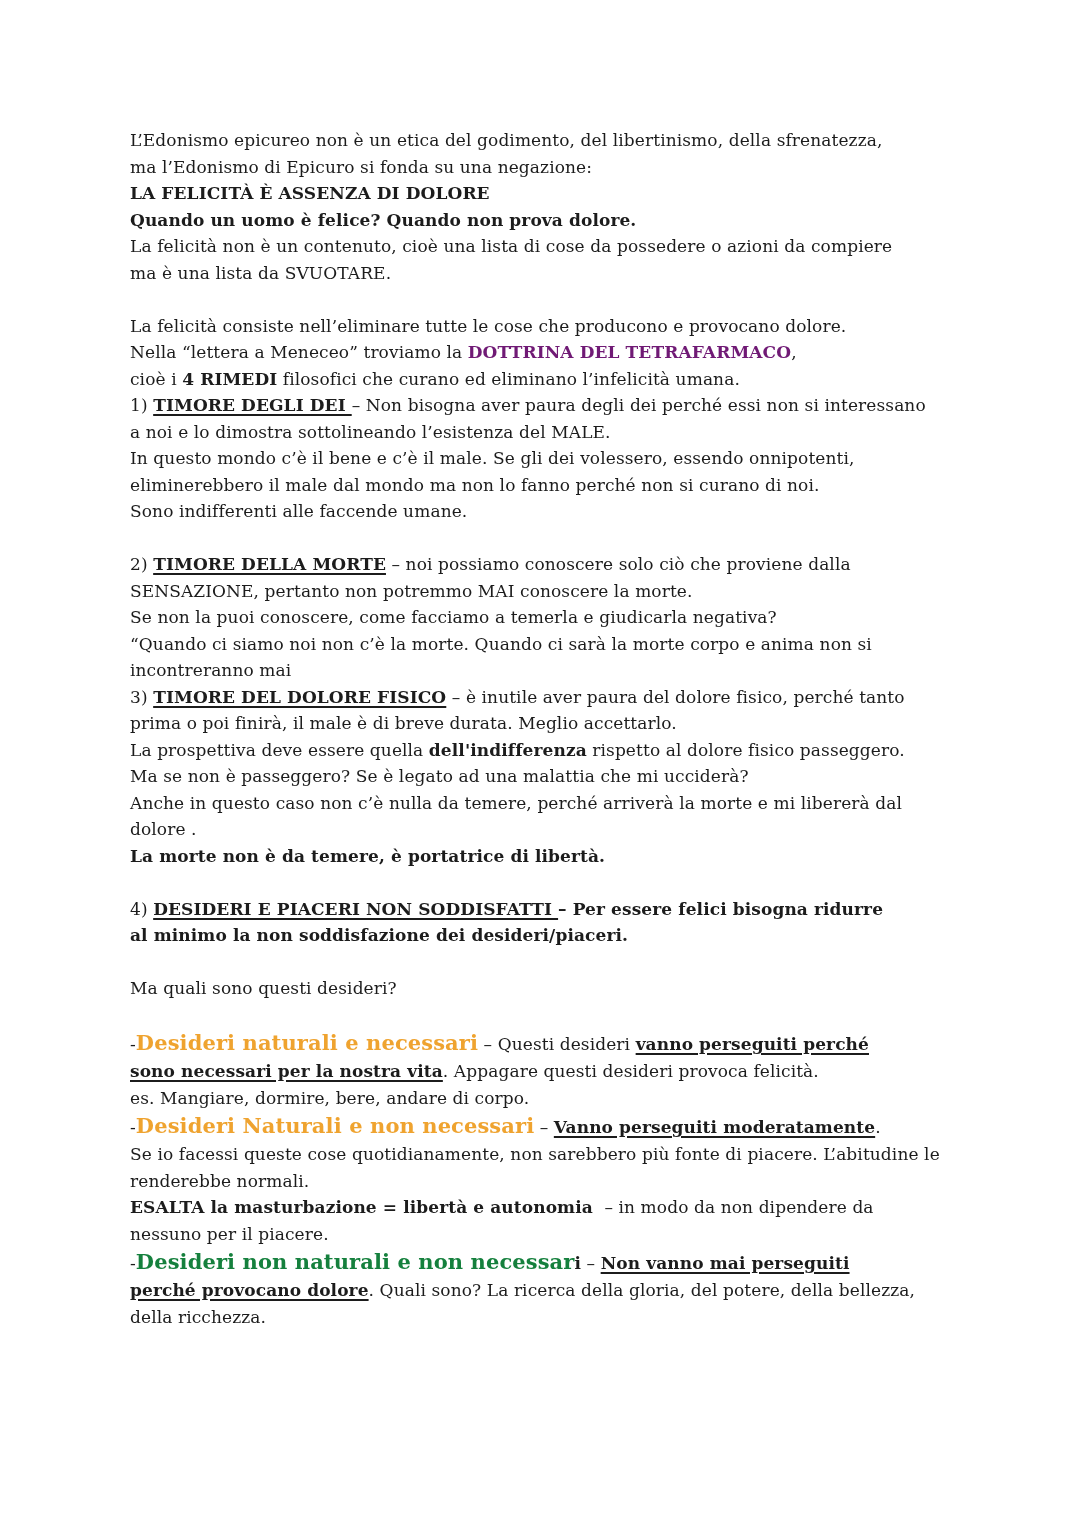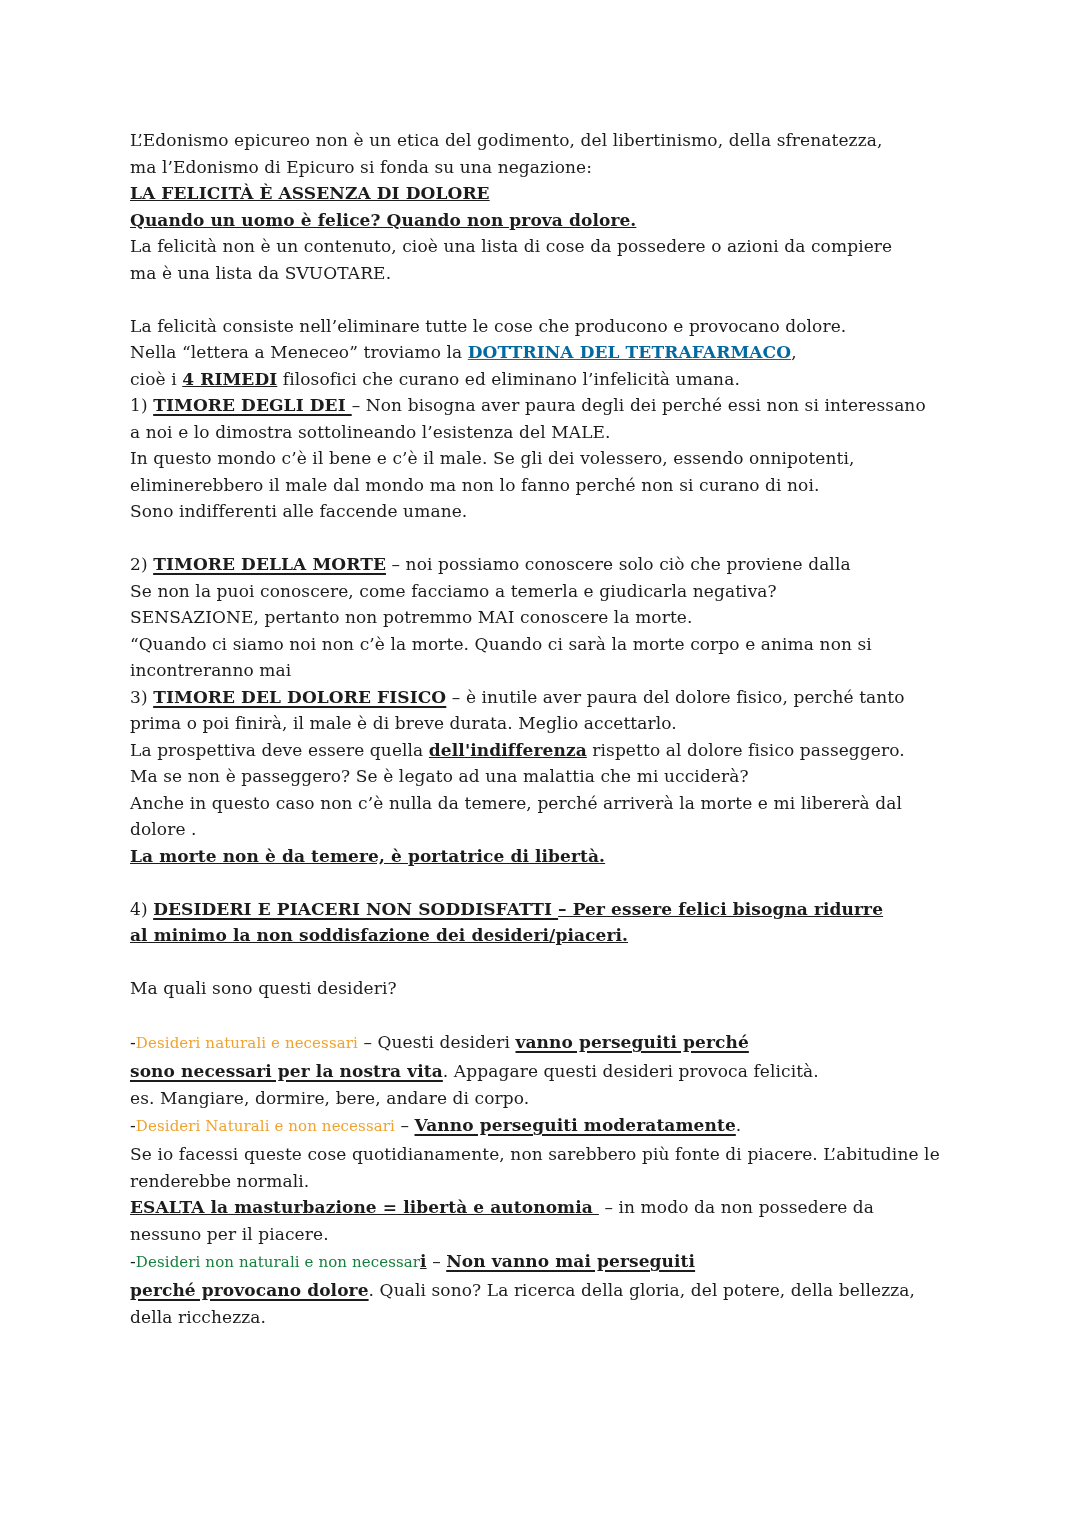--- a/index.html
+++ b/index.html
@@ -25,57 +25,57 @@
     margin: 0;
     font-size: 17px;
     line-height: 26.5px;
     color: #1c1c1c;
     letter-spacing: 0.1px;
   }
   .line.blank {
     min-height: 26.5px;
   }
   .run { white-space: pre-wrap; }
-  .run.b { font-weight: bold; text-decoration: underline; }
+  .run.b { font-weight: bold; }
   .run.u {
     text-decoration: underline;
     text-decoration-thickness: 2px;
     text-underline-offset: 3px;
     margin-top: 35px;
   }
   .run.h {
-    font-weight: normal;
-    font-size: 15px;
+    font-weight: bold;
+    font-size: 21px;
     line-height: 30px;
   }
 </style>
 </head>
 <body>
 
 <div class="page">
   <div id="doc">
       <p class="line"><span class="run">L’Edonismo epicureo non è un etica del godimento, del libertinismo, della sfrenatezza,</span></p>
       <p class="line"><span class="run">ma l’Edonismo di Epicuro si fonda su una negazione:</span></p>
       <p class="line"><span class="run b">LA FELICITÀ È ASSENZA DI DOLORE</span></p>
       <p class="line"><span class="run b">Quando un uomo è felice? Quando non prova dolore.</span></p>
       <p class="line"><span class="run">La felicità non è un contenuto, cioè una lista di cose da possedere o azioni da compiere</span></p>
       <p class="line"><span class="run">ma è una lista da SVUOTARE.</span></p>
       <p class="line blank">&nbsp;</p>
       <p class="line"><span class="run">La felicità consiste nell’eliminare tutte le cose che producono e provocano dolore.</span></p>
-      <p class="line"><span class="run">Nella “lettera a Meneceo” troviamo la </span><span class="run b" style="color: #0369a1;">DOTTRINA DEL TETRAFARMACO</span><span class="run">,</span></p>
+      <p class="line"><span class="run">Nella “lettera a Meneceo” troviamo la </span><span class="run b" style="color: #701a75;">DOTTRINA DEL TETRAFARMACO</span><span class="run">,</span></p>
       <p class="line"><span class="run">cioè i </span><span class="run b">4 RIMEDI</span><span class="run"> filosofici che curano ed eliminano l’infelicità umana.</span></p>
       <p class="line"><span class="run">1) </span><span class="run b u">TIMORE DEGLI DEI </span><span class="run">– Non bisogna aver paura degli dei perché essi non si interessano</span></p>
       <p class="line"><span class="run">a noi e lo dimostra sottolineando l’esistenza del MALE.</span></p>
       <p class="line"><span class="run">In questo mondo c’è il bene e c’è il male. Se gli dei volessero, essendo onnipotenti,</span></p>
       <p class="line"><span class="run">eliminerebbero il male dal mondo ma non lo fanno perché non si curano di noi.</span></p>
       <p class="line"><span class="run">Sono indifferenti alle faccende umane.</span></p>
       <p class="line blank">&nbsp;</p>
       <p class="line"><span class="run">2) </span><span class="run b u">TIMORE DELLA MORTE</span><span class="run"> – noi possiamo conoscere solo ciò che proviene dalla</span></p>
+      <p class="line"><span class="run">SENSAZIONE, pertanto non potremmo MAI conoscere la morte.</span></p>
       <p class="line"><span class="run">Se non la puoi conoscere, come facciamo a temerla e giudicarla negativa?</span></p>
-      <p class="line"><span class="run">SENSAZIONE, pertanto non potremmo MAI conoscere la morte.</span></p>
       <p class="line"><span class="run">“Quando ci siamo noi non c’è la morte. Quando ci sarà la morte corpo e anima non si</span></p>
       <p class="line"><span class="run">incontreranno mai</span></p>
       <p class="line"><span class="run">3) </span><span class="run b u">TIMORE DEL DOLORE FISICO</span><span class="run"> – è inutile aver paura del dolore fisico, perché tanto</span></p>
       <p class="line"><span class="run">prima o poi finirà, il male è di breve durata. Meglio accettarlo.</span></p>
       <p class="line"><span class="run">La prospettiva deve essere quella </span><span class="run b">dell'indifferenza</span><span class="run"> rispetto al dolore fisico passeggero.</span></p>
       <p class="line"><span class="run">Ma se non è passeggero? Se è legato ad una malattia che mi ucciderà?</span></p>
       <p class="line"><span class="run">Anche in questo caso non c’è nulla da temere, perché arriverà la morte e mi libererà dal</span></p>
       <p class="line"><span class="run">dolore .</span></p>
       <p class="line"><span class="run b">La morte non è da temere, è portatrice di libertà.</span></p>
       <p class="line blank">&nbsp;</p>
@@ -83,19 +83,19 @@
       <p class="line"><span class="run b">al minimo la non soddisfazione dei desideri/piaceri.</span></p>
       <p class="line blank">&nbsp;</p>
       <p class="line"><span class="run">Ma quali sono questi desideri?</span></p>
       <p class="line blank">&nbsp;</p>
       <p class="line"><span class="run">-</span><span class="run h" style="color: rgb(239, 163, 47);">Desideri naturali e necessari</span><span class="run"> – Questi desideri </span><span class="run b u">vanno perseguiti perché</span></p>
       <p class="line"><span class="run b u">sono necessari per la nostra vita</span><span class="run">. Appagare questi desideri provoca felicità.</span></p>
       <p class="line"><span class="run">es. Mangiare, dormire, bere, andare di corpo.</span></p>
       <p class="line"><span class="run">-</span><span class="run h" style="color: rgb(239, 163, 47);">Desideri Naturali e non necessari</span><span class="run"> – </span><span class="run b u">Vanno perseguiti moderatamente</span><span class="run">.</span></p>
       <p class="line"><span class="run">Se io facessi queste cose quotidianamente, non sarebbero più fonte di piacere. L’abitudine le</span></p>
       <p class="line"><span class="run">renderebbe normali.</span></p>
-      <p class="line"><span class="run b">ESALTA la masturbazione = libertà e autonomia </span><span class="run"> – in modo da non possedere da</span></p>
+      <p class="line"><span class="run b">ESALTA la masturbazione = libertà e autonomia </span><span class="run"> – in modo da non dipendere da</span></p>
       <p class="line"><span class="run">nessuno per il piacere.</span></p>
       <p class="line"><span class="run">-</span><span class="run h" style="color: #15803d;">Desideri non naturali e non necessar</span><span class="run b">i</span><span class="run"> – </span><span class="run b u">Non vanno mai perseguiti</span></p>
       <p class="line"><span class="run b u">perché provocano dolore</span><span class="run">. Quali sono? La ricerca della gloria, del potere, della bellezza,</span></p>
       <p class="line"><span class="run">della ricchezza.</span></p>
     </div>
 </div>
 
 </body></html>

